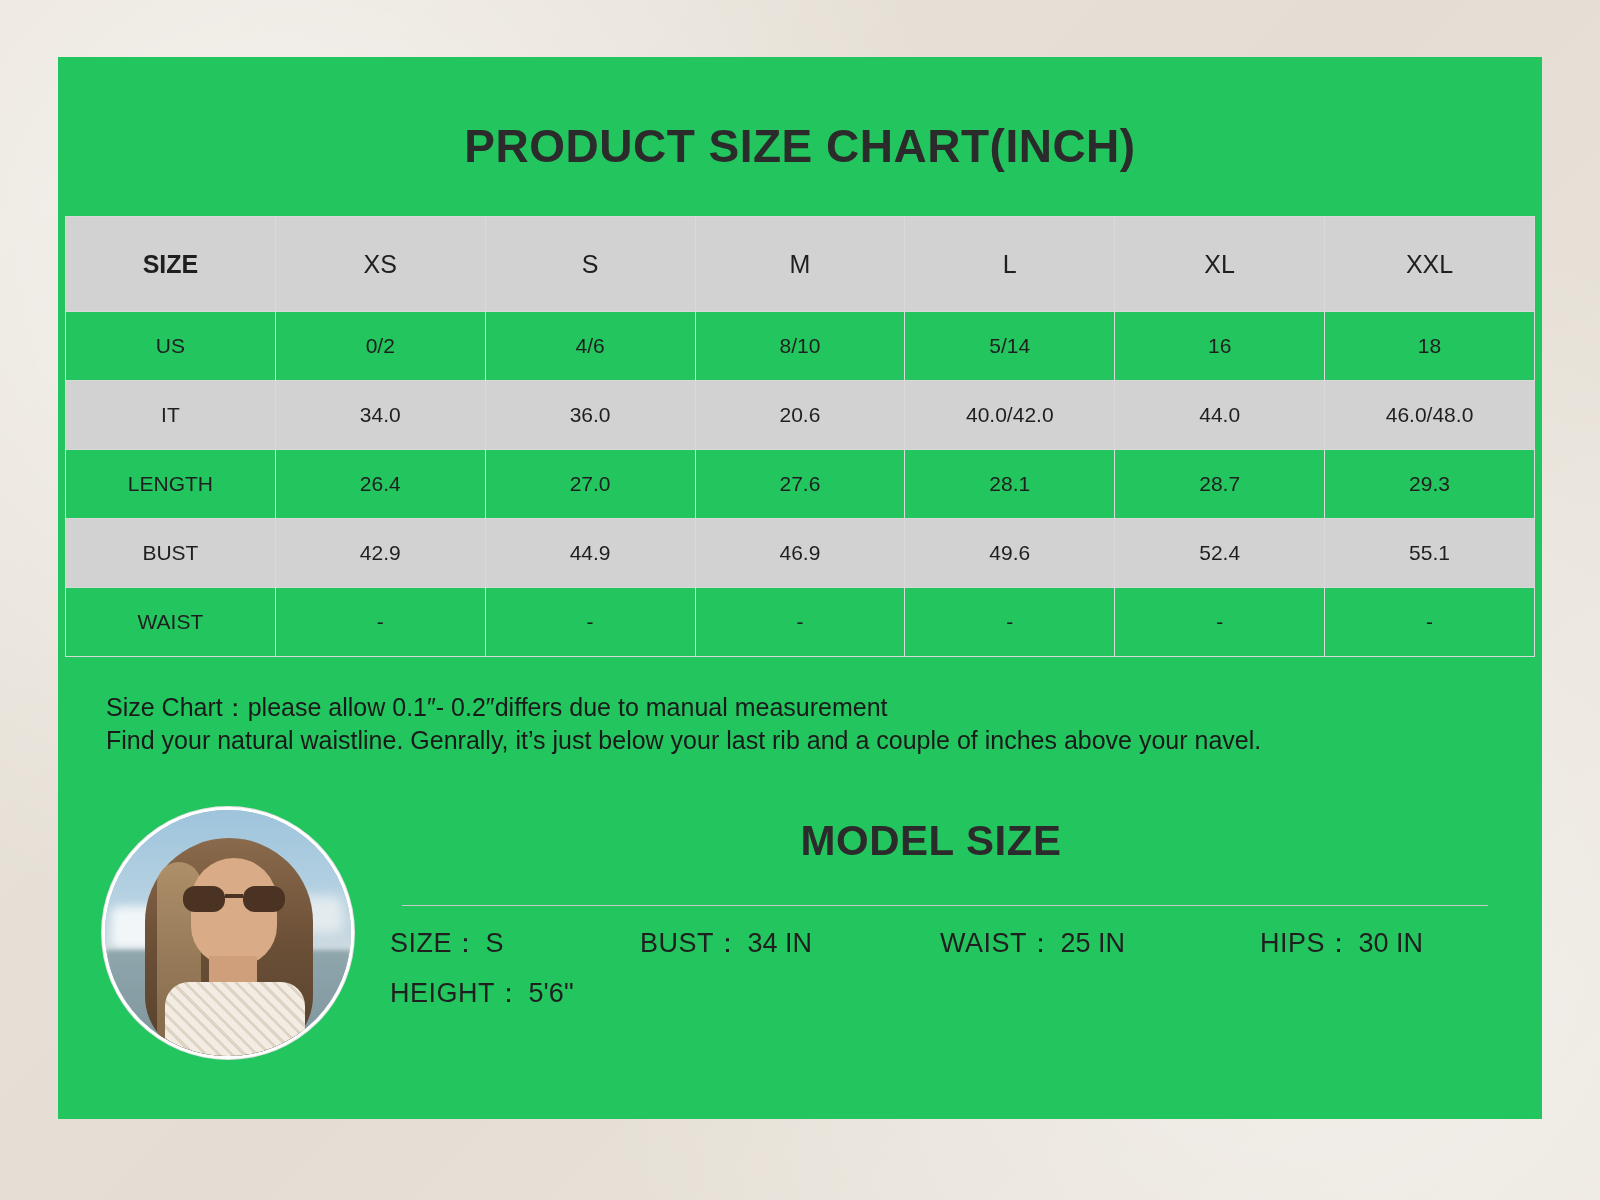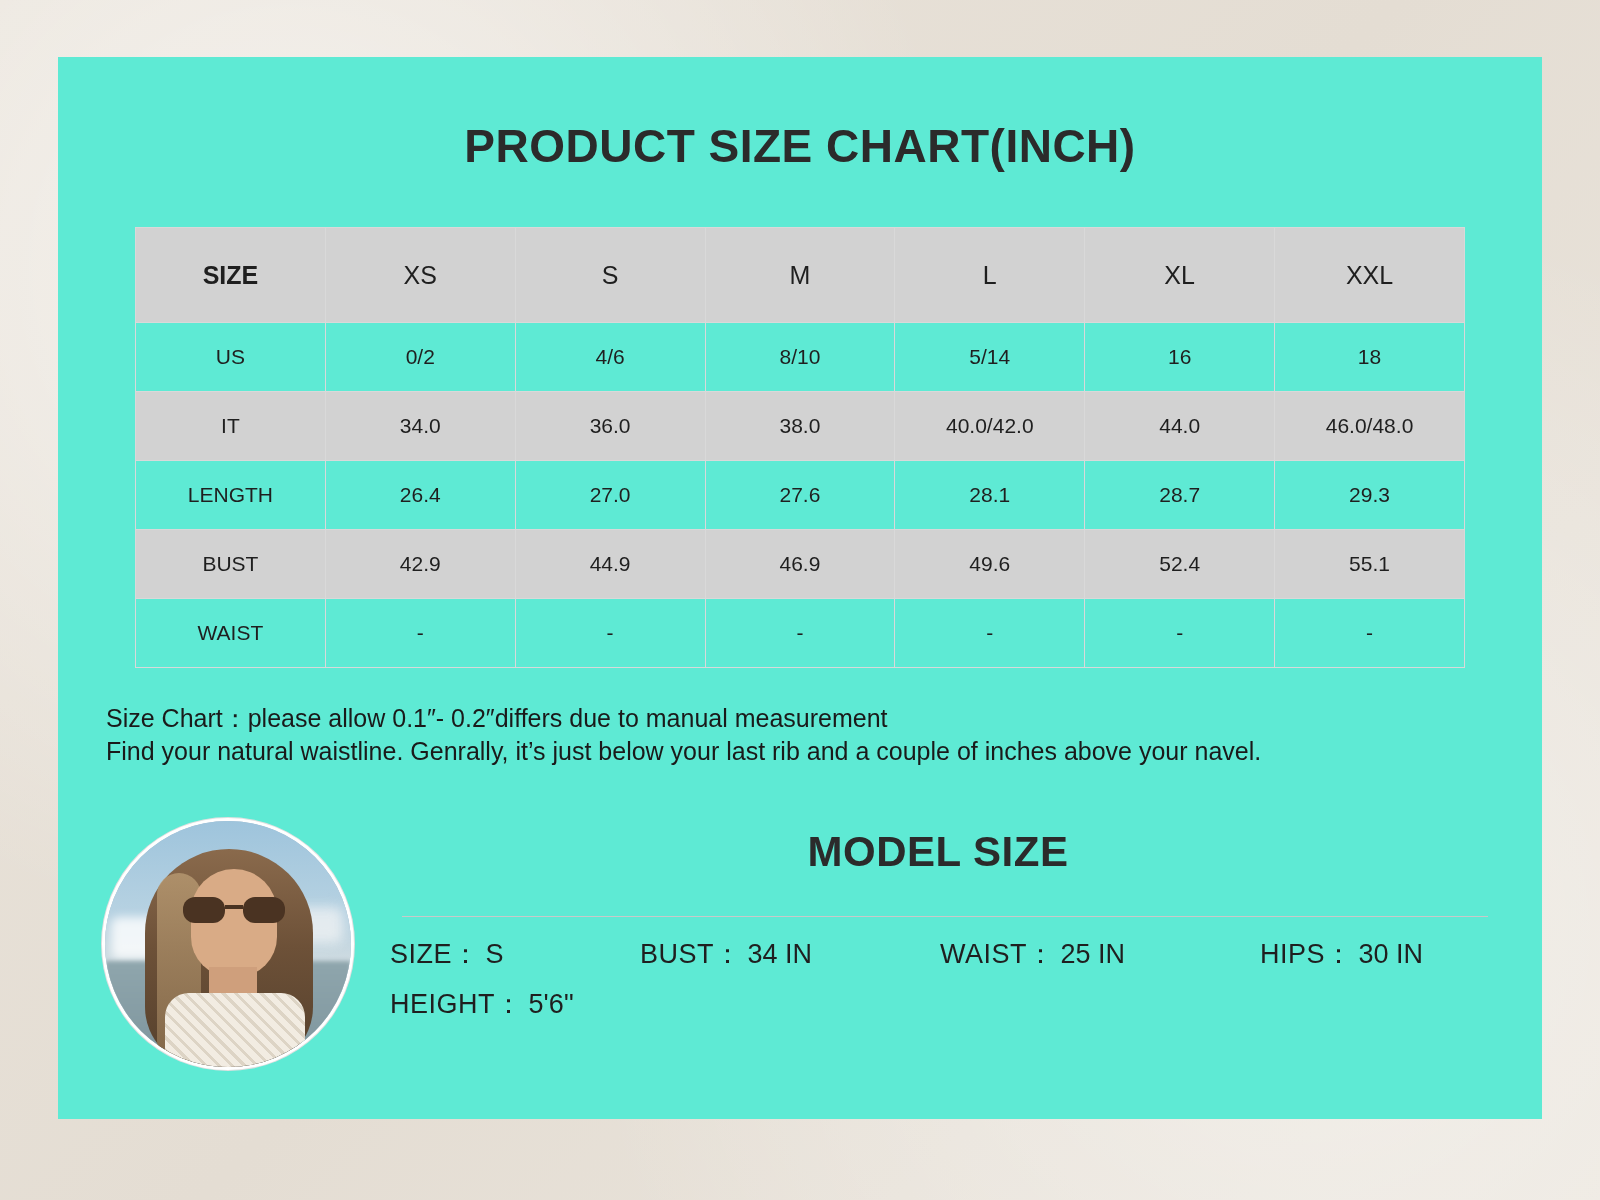--- a/index.html
+++ b/index.html
@@ -22,34 +22,34 @@
       radial-gradient(circle at 18% 22%, rgba(255,255,255,0.55) 0%, rgba(255,255,255,0) 42%),
       radial-gradient(circle at 82% 78%, rgba(255,255,255,0.40) 0%, rgba(255,255,255,0) 46%),
       linear-gradient(135deg, #eae4db 0%, #e4ddd3 50%, #ece7df 100%);
   }
   .card {
     position: absolute;
     left: 58px;
     top: 57px;
     width: 1484px;
     height: 1062px;
-    background: #5eead4;
+    background: #22c55e;
   }
   .title {
     text-align: center;
     font-size: 46px;
     font-weight: bold;
     letter-spacing: 0.5px;
     color: #2b2b2b;
     margin-top: 62px;
   }
   table.size-table {
     border-collapse: collapse;
-    margin: 54px auto 0 auto;
-    width: 1330px;
+    margin: 43px auto 0 auto;
+    width: 1470px;
     table-layout: fixed;
   }
   table.size-table td {
     border: 1px solid #d9d9d9;
     text-align: center;
     font-size: 21px;
     color: #1f1f1f;
     height: 68px;
     padding: 0;
   }
@@ -174,21 +174,21 @@
   }
   .avatar .top {
     position: absolute;
     left: 60px; top: 172px;
     width: 140px; height: 80px;
     background: repeating-linear-gradient(45deg, #f2ece2 0 6px, #ddd4c5 6px 9px);
     border-radius: 24px 24px 0 0;
   }
   .model-title {
     position: absolute;
-    left: 335px;
+    left: 328px;
     top: 18px;
     width: 1090px;
     text-align: center;
     font-size: 42px;
     font-weight: bold;
     color: #2b2b2b;
     letter-spacing: 0.5px;
   }
   .model-rule {
     position: absolute;
@@ -247,21 +247,21 @@
       <td>4/6</td>
       <td>8/10</td>
       <td>5/14</td>
       <td>16</td>
       <td>18</td>
     </tr>
     <tr class="shaded">
       <td class="rowlabel">IT</td>
       <td>34.0</td>
       <td>36.0</td>
-      <td>38.0</td>
+      <td>20.6</td>
       <td>40.0/42.0</td>
       <td>44.0</td>
       <td>46.0/48.0</td>
     </tr>
     <tr>
       <td class="rowlabel">LENGTH</td>
       <td>26.4</td>
       <td>27.0</td>
       <td>27.6</td>
       <td>28.1</td>

